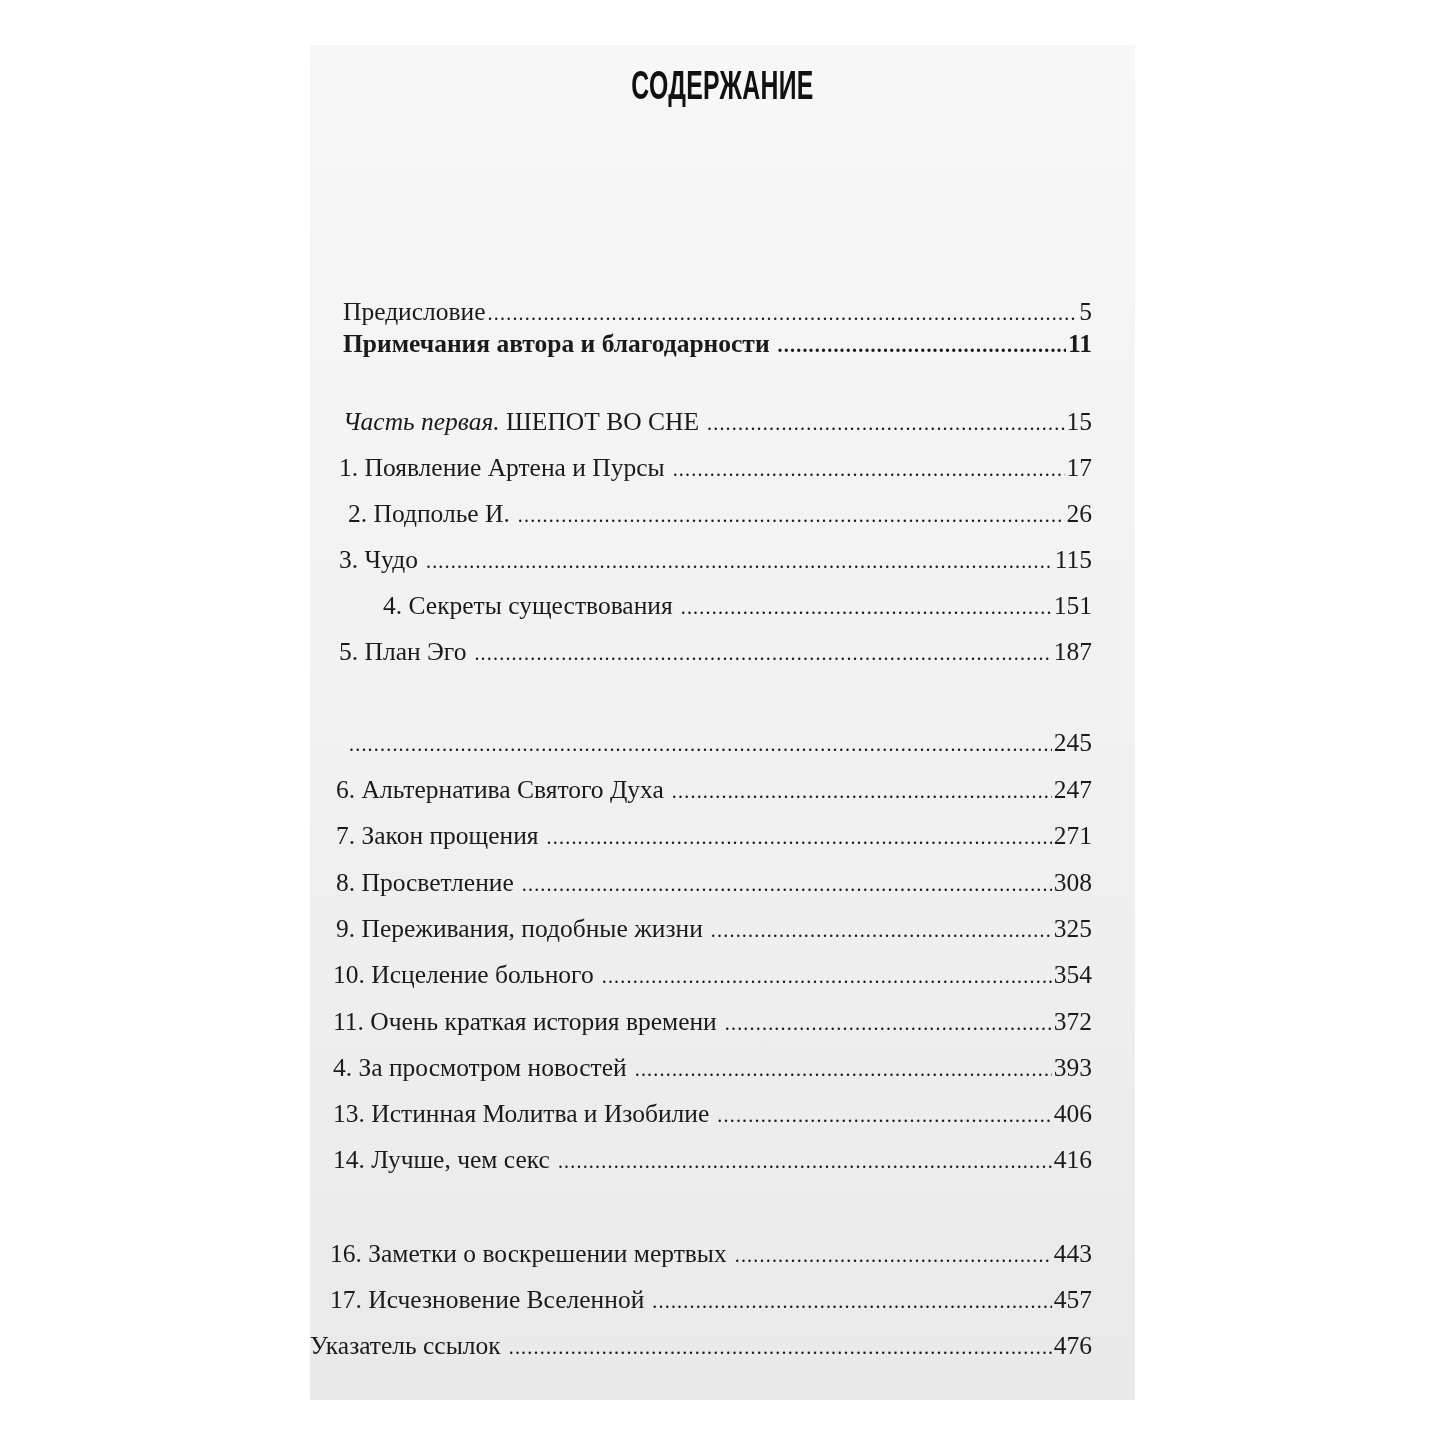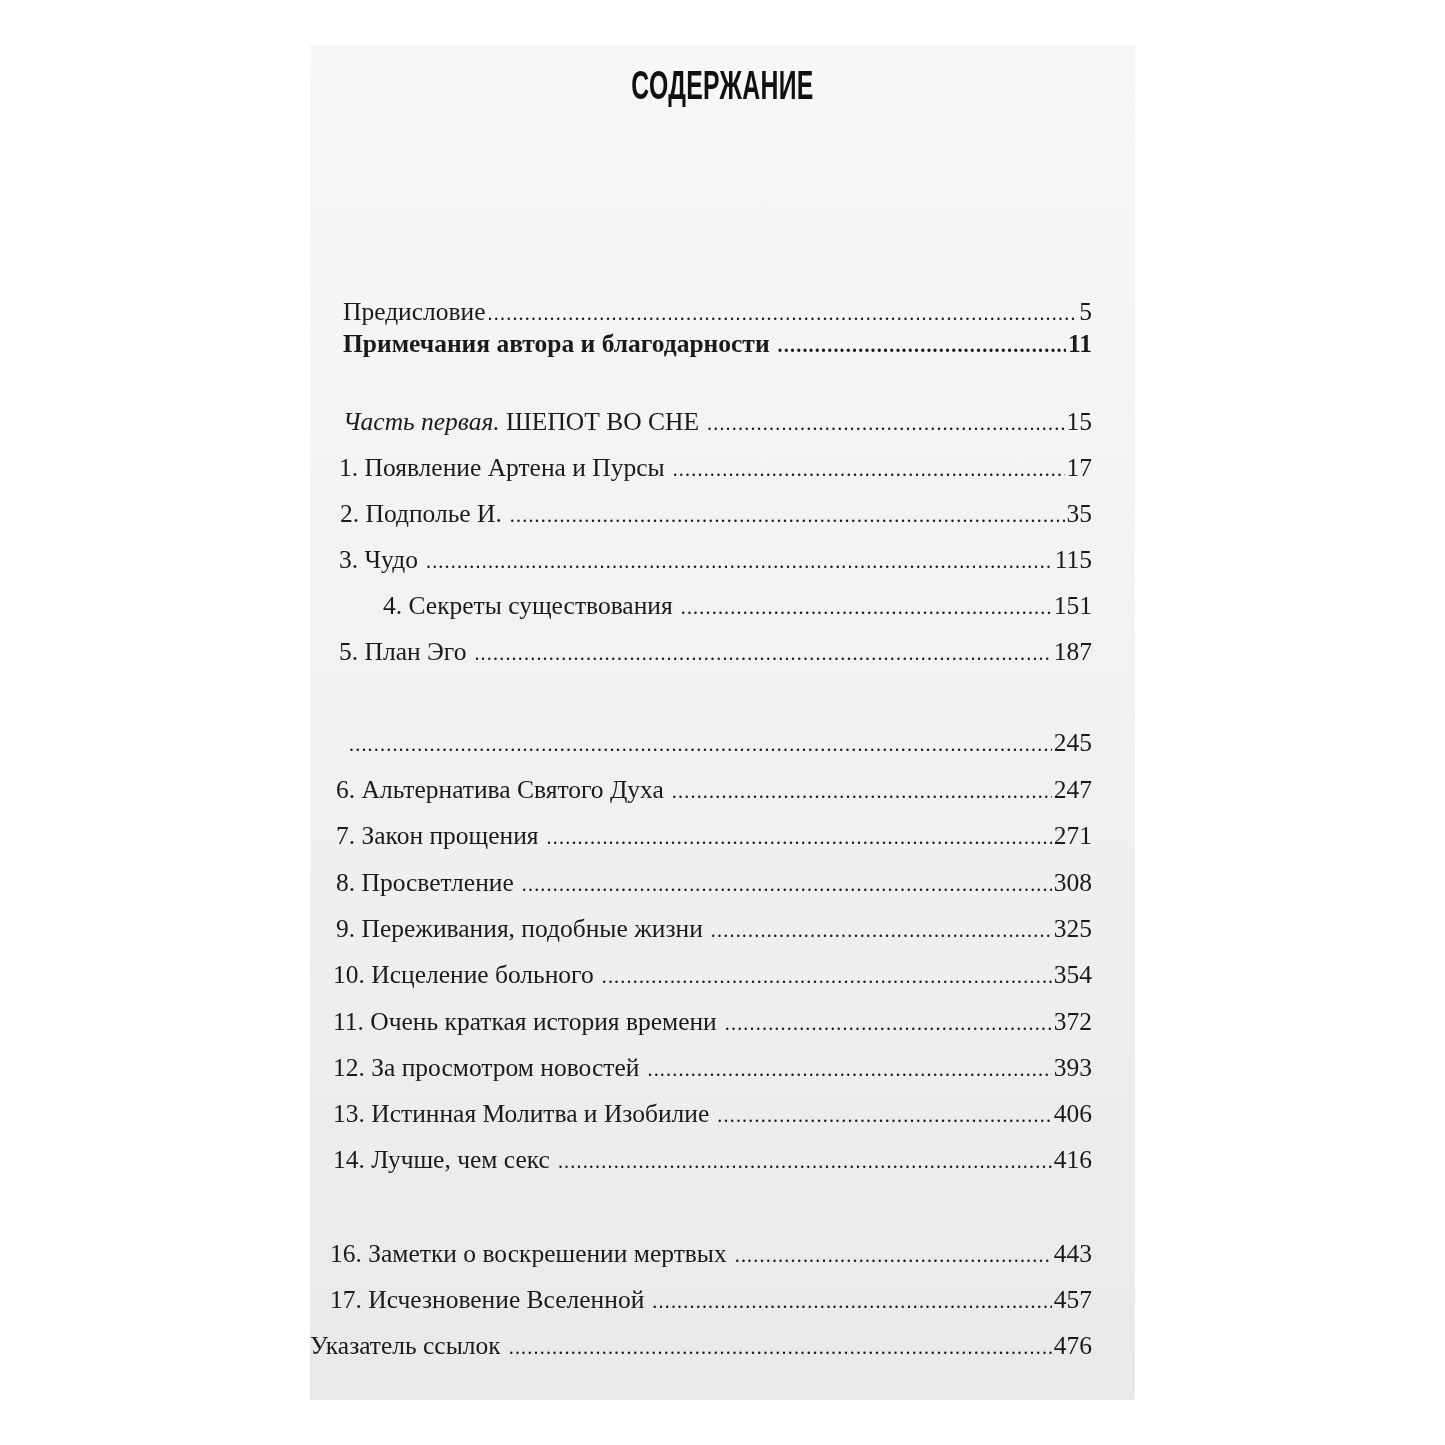--- a/index.html
+++ b/index.html
@@ -85,24 +85,24 @@
   <div class="toc-row" style="left:33px; top:362px;">
     <span class="label"><em>Часть первая.</em>&nbsp;<span>ШЕПОТ ВО СНЕ</span></span>
     <span class="leader"></span>
     <span class="page-num">15</span>
   </div>
   <div class="toc-row" style="left:29px; top:408px;">
     <span class="label">1. Появление Артена и Пурсы</span>
     <span class="leader"></span>
     <span class="page-num">17</span>
   </div>
-  <div class="toc-row" style="left:30px; top:454px;">
+  <div class="toc-row" style="left:38px; top:454px;">
     <span class="label">2. Подполье И.</span>
     <span class="leader"></span>
-    <span class="page-num">35</span>
+    <span class="page-num">26</span>
   </div>
   <div class="toc-row" style="left:29px; top:500px;">
     <span class="label">3. Чудо</span>
     <span class="leader"></span>
     <span class="page-num">115</span>
   </div>
   <div class="toc-row" style="left:29px; top:546px;margin-left:44px;">
     <span class="label">4. Секреты существования</span>
     <span class="leader"></span>
     <span class="page-num">151</span>
@@ -141,21 +141,21 @@
     <span class="label">10. Исцеление больного</span>
     <span class="leader"></span>
     <span class="page-num">354</span>
   </div>
   <div class="toc-row" style="left:23px; top:962px;">
     <span class="label">11. Очень краткая история времени</span>
     <span class="leader"></span>
     <span class="page-num">372</span>
   </div>
   <div class="toc-row" style="left:23px; top:1008px;">
-    <span class="label">12. За просмотром новостей</span>
+    <span class="label">4. За просмотром новостей</span>
     <span class="leader"></span>
     <span class="page-num">393</span>
   </div>
   <div class="toc-row" style="left:23px; top:1054px;">
     <span class="label">13. Истинная Молитва и Изобилие</span>
     <span class="leader"></span>
     <span class="page-num">406</span>
   </div>
   <div class="toc-row" style="left:23px; top:1100px;">
     <span class="label">14. Лучше, чем секс</span>

